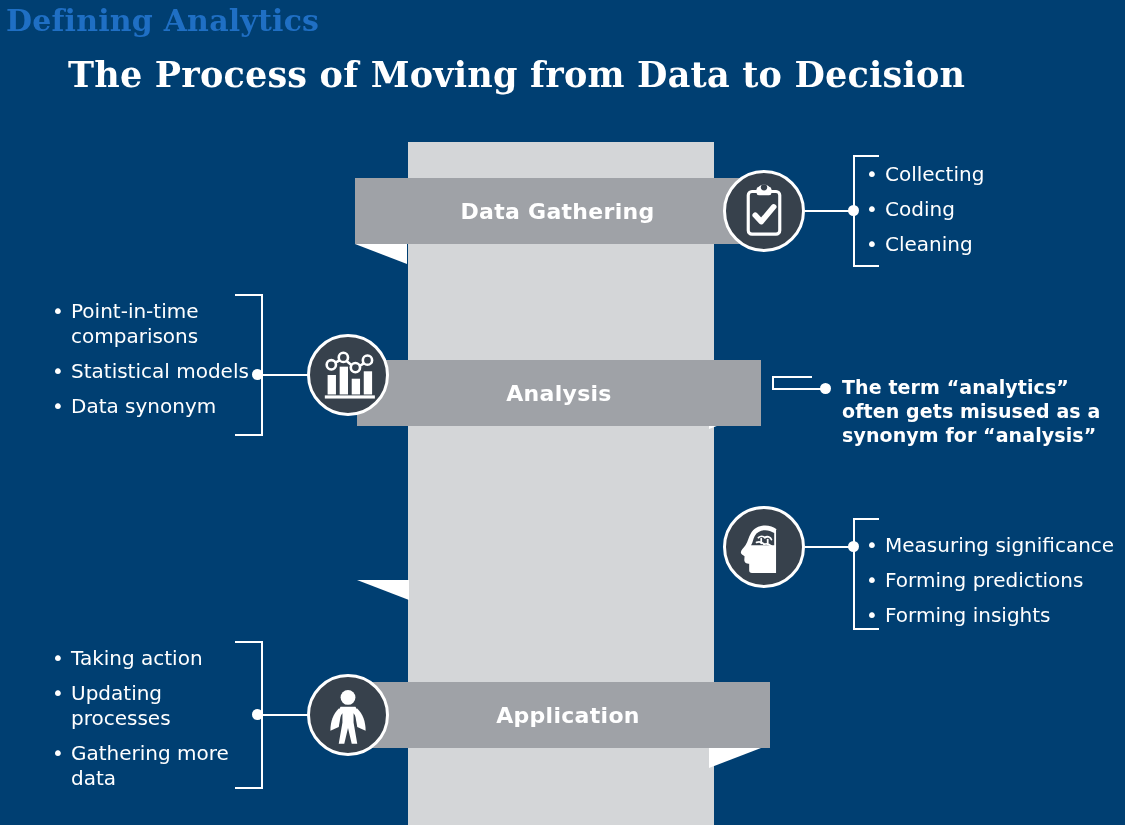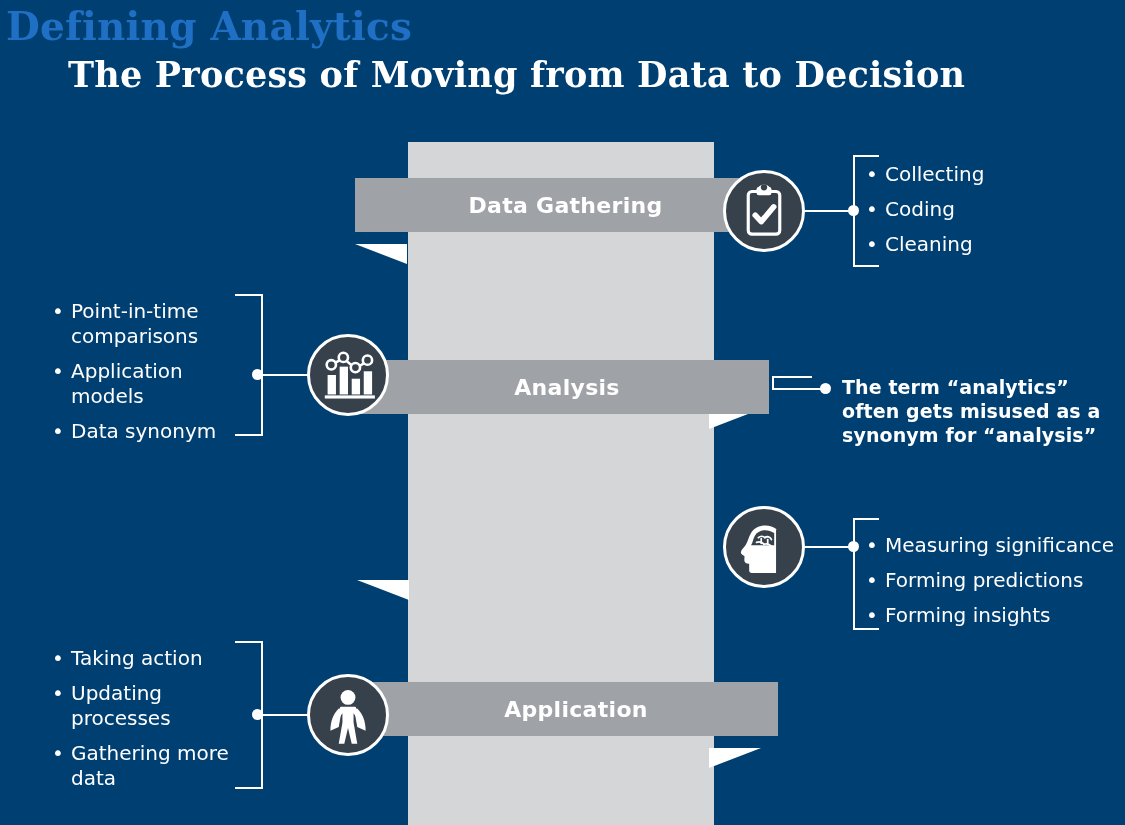--- a/index.html
+++ b/index.html
@@ -8,39 +8,39 @@
     background:#003f72;
     font-family:"DejaVu Sans", sans-serif;
     overflow:hidden;
   }
   #stage{position:relative;width:1125px;height:825px;background:#003f72;overflow:hidden;}
 
   
   .eyebrow{
     position:absolute;left:6px;top:3px;
     font-family:"DejaVu Serif", serif;
-    font-size:39px;font-weight:700;color:#1f6fc4;
+    font-size:30px;font-weight:700;color:#1f6fc4;
     letter-spacing:.2px;white-space:nowrap;
   }
   .headline{
     position:absolute;left:36px;top:54px;
     font-family:"DejaVu Serif", serif;
     font-size:35px;font-weight:700;color:#ffffff;
     letter-spacing:.2px;white-space:nowrap;margin-left:32px;
   }
 
   
   .column{
     position:absolute;left:408px;top:142px;width:306px;height:683px;
     background:#d4d6d8;
   }
   .ribbon{
-    position:absolute;height:54px;
+    position:absolute;height:66px;
     background:#9fa2a7;
-    display:flex;align-items:center;justify-content:center;padding-left:8px;
+    display:flex;align-items:center;justify-content:center;
   }
   .ribbon-label{
     color:#ffffff;font-size:22px;font-weight:700;
     letter-spacing:.3px;white-space:nowrap;
   }
   
   .fold{position:absolute;width:0;height:0;}
   .fold-left{
     border-top:20px solid #ffffff;
     border-left:52px solid transparent;
@@ -140,21 +140,21 @@
 
   <div class="hline" style="left:263px;top:374px;width:46px;"></div>
   <div class="dot" style="left:252px;top:369px;"></div>
 
   <div class="vline" style="left:261px;top:294px;height:142px;"></div>
   <div class="hline" style="left:235px;top:294px;width:28px;"></div>
   <div class="hline" style="left:235px;top:434px;width:28px;"></div>
   <div class="bullets" style="left:52px;top:299px;width:205px;">
     <div class="bi"><span class="bd">•</span><span>Point-in-time
 comparisons</span></div>
-    <div class="bi"><span class="bd">•</span><span>Application models</span></div>
+    <div class="bi"><span class="bd">•</span><span>Statistical models</span></div>
     <div class="bi"><span class="bd">•</span><span>Data synonym</span></div>
   </div>
 
   <div class="hline" style="left:772px;top:376px;width:40px;"></div>
   <div class="vline" style="left:772px;top:376px;height:14px;"></div>
   <div class="hline" style="left:772px;top:388px;width:52px;"></div>
   <div class="dot" style="left:820px;top:383px;"></div>
   <div class="note" style="left:842px;top:375px;width:280px;">The term “analytics”
 often gets misused as a
 synonym for “analysis”</div>

